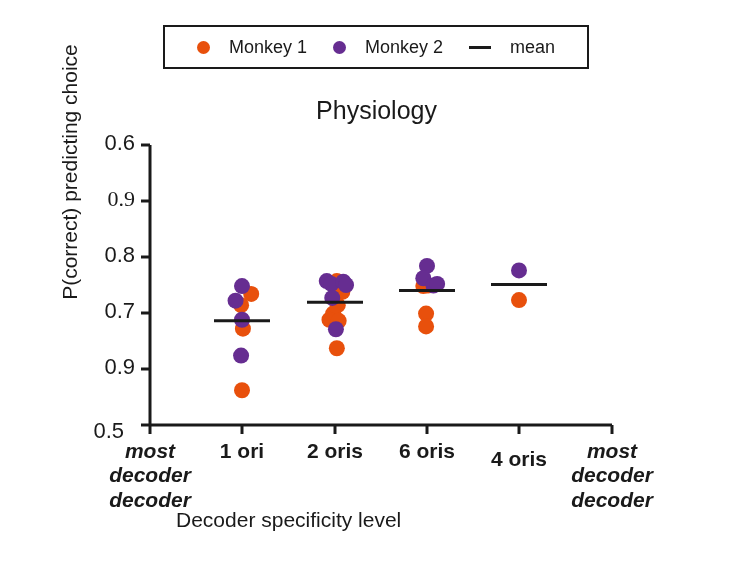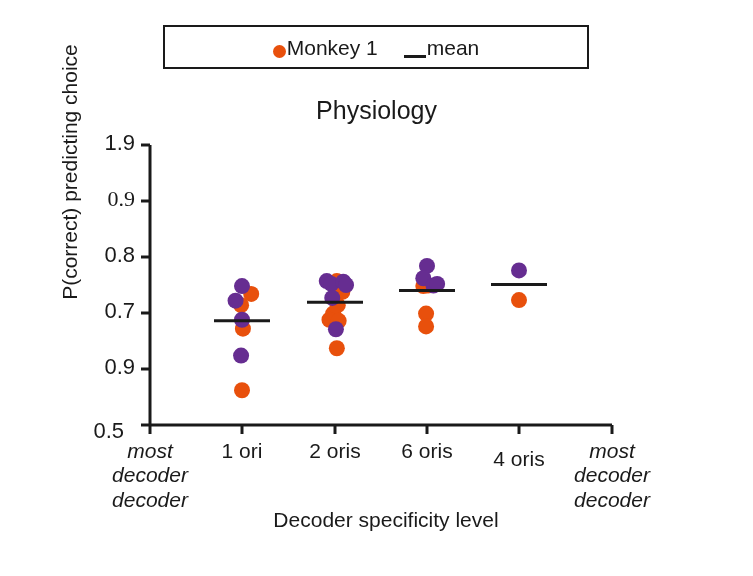--- a/index.html
+++ b/index.html
@@ -33,23 +33,23 @@
     border: 2px solid #1a1a1a;
     background: #ffffff;
     box-sizing: border-box;
     display: flex;
     align-items: center;
     justify-content: center;
     gap: 26px;
   }
   .legend-entry {
     display: flex;
-    align-items: flex-end;
-    gap: 1px;
-    font-size: 21px;
+    align-items: center;
+    gap: 19px;
+    font-size: 18px;
     line-height: 1;
     white-space: nowrap;
   }
   .legend-dot {
     width: 13px;
     height: 13px;
     border-radius: 50%;
     display: inline-block;
     flex: none;
   }
@@ -100,44 +100,48 @@
     text-align: right;
     font-size: 22px;
     color: #1a1a1a;
   }
   .xtick-label {
     position: absolute;
     width: 120px;
     text-align: center;
     font-size: 21px;
     color: #1a1a1a;
+    font-weight: bold;
   }
   .xtick-label.italic {
     font-style: italic;
     line-height: 1.16;
   }
 
   #x-axis-label {
     position: absolute;
     left: 176px;
     top: 508px;
     width: 420px;
-    text-align: center;
     font-size: 21px;
   }
 </style>
 </head>
 <body>
 
 <div id="figure">
 
   <div id="legend">
       <div class="legend-entry">
         <span class="legend-dot" style="background: rgb(232, 80, 12);"></span>
         <span>Monkey 1</span>
+      </div>
+      <div class="legend-entry">
+        <span class="legend-dot" style="background: rgb(102, 45, 145);"></span>
+        <span>Monkey 2</span>
       </div>
       <div class="legend-entry">
         <span class="legend-dash" style="background: rgb(26, 26, 26);"></span>
         <span>mean</span>
       </div>
     </div>
 
   <div id="plot-title">Physiology</div>
 
   <div id="y-axis-label">P(correct) predicting choice</div>
@@ -189,21 +193,21 @@
       <circle cx="423.32" cy="278.28" r="8" fill="#662D91"></circle>
       <circle cx="433.44" cy="285.56" r="8" fill="#662D91"></circle>
       <circle cx="437.12" cy="283.88" r="8" fill="#662D91"></circle>
       <circle cx="519" cy="270.44" r="8" fill="#662D91"></circle>
       <line x1="214" y1="320.84" x2="270" y2="320.84" stroke="#1a1a1a" stroke-width="3"></line>
       <line x1="307" y1="302.36" x2="363" y2="302.36" stroke="#1a1a1a" stroke-width="3"></line>
       <line x1="399" y1="290.6" x2="455" y2="290.6" stroke="#1a1a1a" stroke-width="3"></line>
       <line x1="491" y1="284.44" x2="547" y2="284.44" stroke="#1a1a1a" stroke-width="3"></line>
     </svg>
 
-<div class="ytick-label" style="left: 73px; top: 130px;">1.9</div>
+<div class="ytick-label" style="left: 73px; top: 130px;">0.6</div>
     <div class="ytick-label" style="left: 73px; top: 186px; font-family: Liberation Serif, serif;">0.9</div>
     <div class="ytick-label" style="left: 73px; top: 242px;">0.8</div>
     <div class="ytick-label" style="left: 73px; top: 298px;">0.7</div>
     <div class="ytick-label" style="left: 73px; top: 354px;">0.9</div>
     <div class="ytick-label" style="left: 62px; top: 410px; margin-top: 8px;">0.5</div>
     <div class="xtick-label italic" style="left: 90px; top: 439px;">
       <div>most</div>
       <div>decoder</div>
       <div>decoder</div>
     </div>

